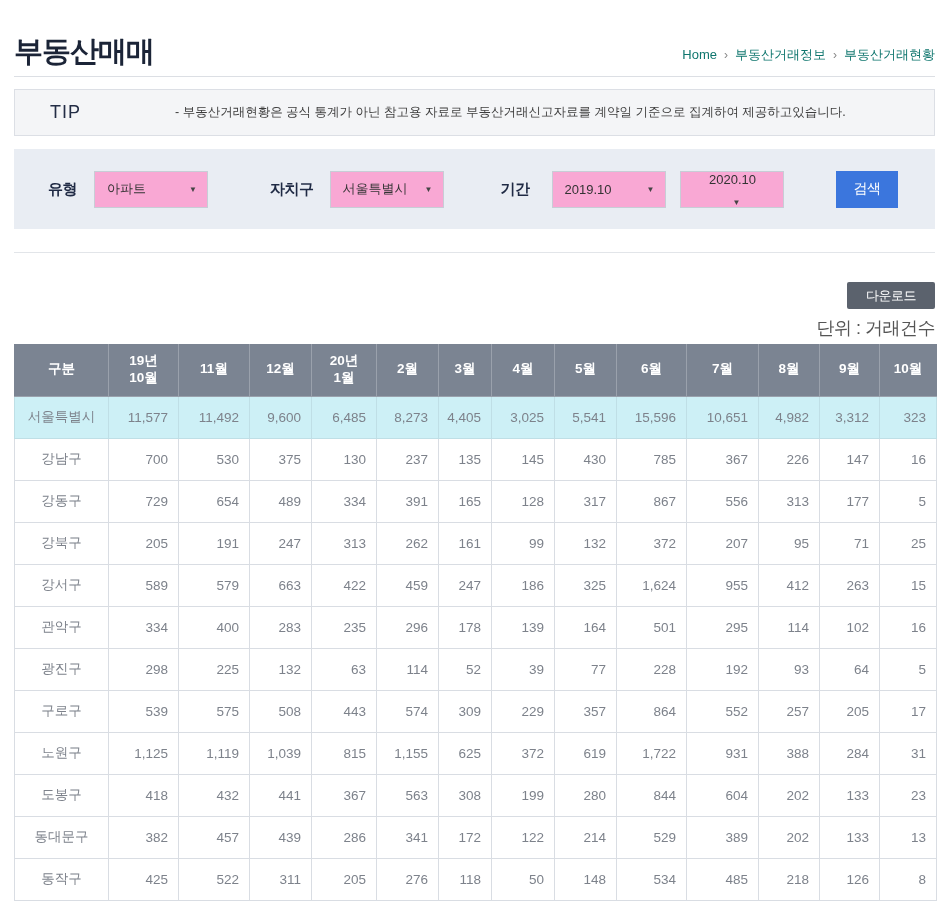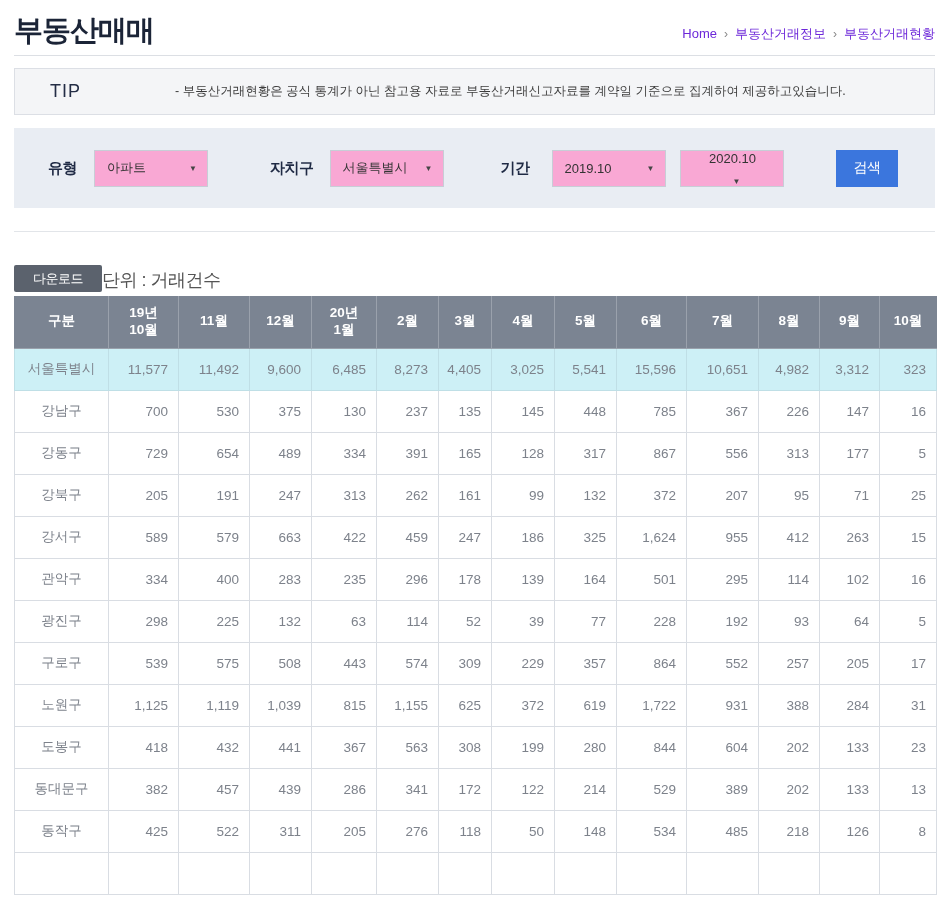--- a/index.html
+++ b/index.html
@@ -13,25 +13,25 @@
   }
   *{box-sizing:border-box;margin:0;padding:0;}
   html,body{background:#fff;}
   body{
     font-family:"Liberation Sans","DejaVu Sans",sans-serif;
     width:949px;height:901px;overflow:hidden;position:relative;color:#333;
   }
   .page{width:949px;height:901px;overflow:hidden;padding:0 14px;}
 
   
-  .page-header{display:flex;justify-content:space-between;align-items:flex-end;padding-top:16px;height:47px;}
+  .page-header{display:flex;justify-content:space-between;align-items:flex-end;padding-top:16px;height:47px;margin-top:21px;}
   .page-title{font-size:29px;font-weight:bold;color:var(--title_color);letter-spacing:-1px;line-height:1.1;}
   .breadcrumb{font-size:13px;color:#666;padding-bottom:4px;white-space:nowrap;}
   .breadcrumb .sep{margin:0 7px;color:#888;font-size:12px;}
-  .breadcrumb a{color:#6d28d9;text-decoration:none;cursor:pointer;}
+  .breadcrumb a{color:#0f766e;text-decoration:none;cursor:pointer;}
   .divider{border:0;border-top:1px solid #dcdfe4;margin-top:8px;}
 
   
   .tip-box{margin-top:12px;height:47px;background:#f4f5f7;border:1px solid #dcdfe5;
     display:flex;align-items:center;gap:20px;}
   .tip-label{font-size:18px;color:#232d45;margin-left:35px;width:100px;letter-spacing:1px;}
   .tip-text{font-size:12.5px;color:#3c3c3c;margin-left:5px;}
 
   
   .filter-bar{margin-top:13px;height:80px;background:#e9edf3;display:flex;align-items:center;}
@@ -45,21 +45,21 @@
   .select .caret{font-size:8px;color:#444;margin-left:8px;}
   .sel-type{width:114px;margin-left:17px;}
   .sel-district{width:114px;margin-left:16px;}
   .sel-from{width:114px;margin-left:22px;}
   .sel-to{width:104px;margin-left:14px;flex-direction:column;}
   .search-button{margin-left:auto;margin-right:37px;width:62px;height:37px;background:var(--accent);
     color:#fff;font-size:14px;border:0;cursor:pointer;font-family:inherit;letter-spacing:-0.5px;}
   .divider2{border:0;border-top:1px solid #e2e5e9;margin-top:23px;}
 
   
-  .toolbar{display:flex;flex-direction:row;align-items:flex-end;margin-top:29px;}
+  .toolbar{display:flex;flex-direction:column;align-items:flex-end;margin-top:29px;}
   .download-button{width:88px;height:27px;background:var(--download_bg);color:#fff;border:0;
     font-size:13px;cursor:pointer;font-family:inherit;border-radius:2px;letter-spacing:-0.5px;}
   .unit-label{font-size:18px;color:#555;margin-top:7px;letter-spacing:-0.5px;}
 
   
   table{border-collapse:collapse;table-layout:fixed;width:921px;margin-top:4px;}
   thead th{background:var(--table_header_bg);color:#fff;font-size:13.5px;font-weight:bold;
     height:52px;border:1px solid #9aa1ac;border-top:0;white-space:pre-line;line-height:1.25;
     text-align:center;vertical-align:middle;}
   thead th:first-child{border-left:1px solid var(--table_header_bg);}
@@ -176,21 +176,21 @@
         </tr>
         <tr>
           <td class="row-label">강남구</td>
           <td>700</td>
           <td>530</td>
           <td>375</td>
           <td>130</td>
           <td>237</td>
           <td>135</td>
           <td>145</td>
-          <td>448</td>
+          <td>430</td>
           <td>785</td>
           <td>367</td>
           <td>226</td>
           <td>147</td>
           <td>16</td>
         </tr>
         <tr>
           <td class="row-label">강동구</td>
           <td>729</td>
           <td>654</td>

